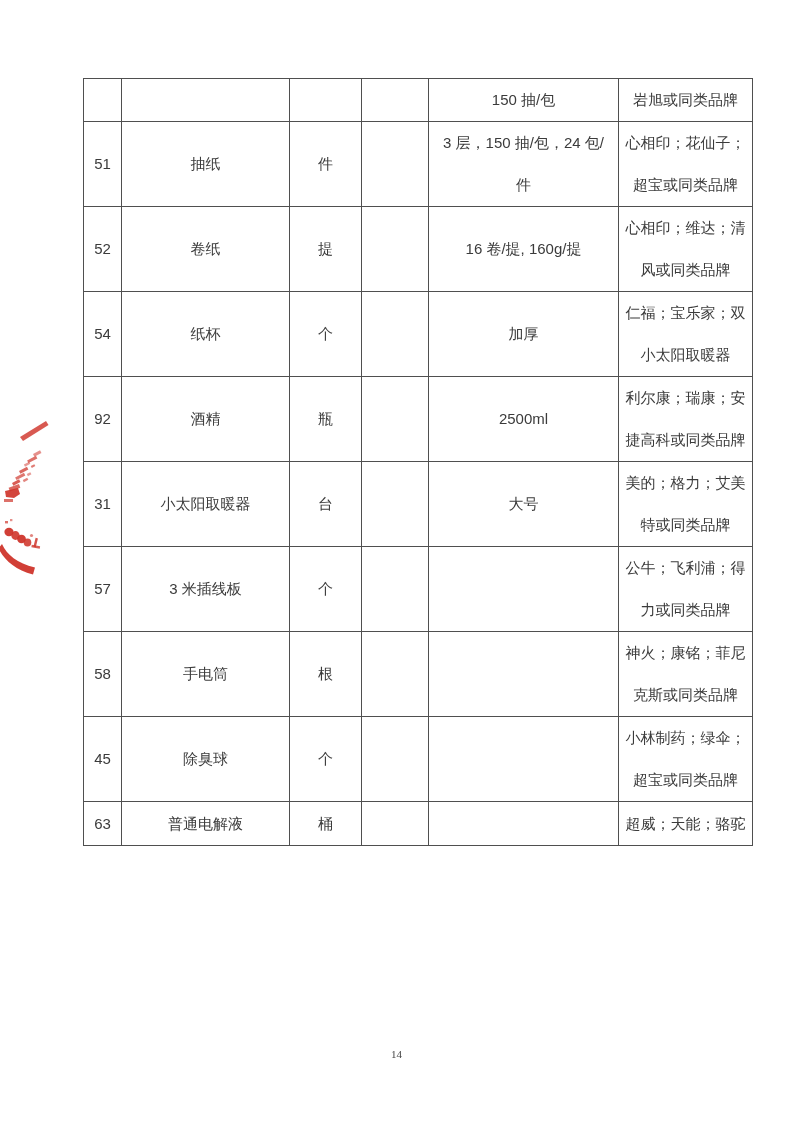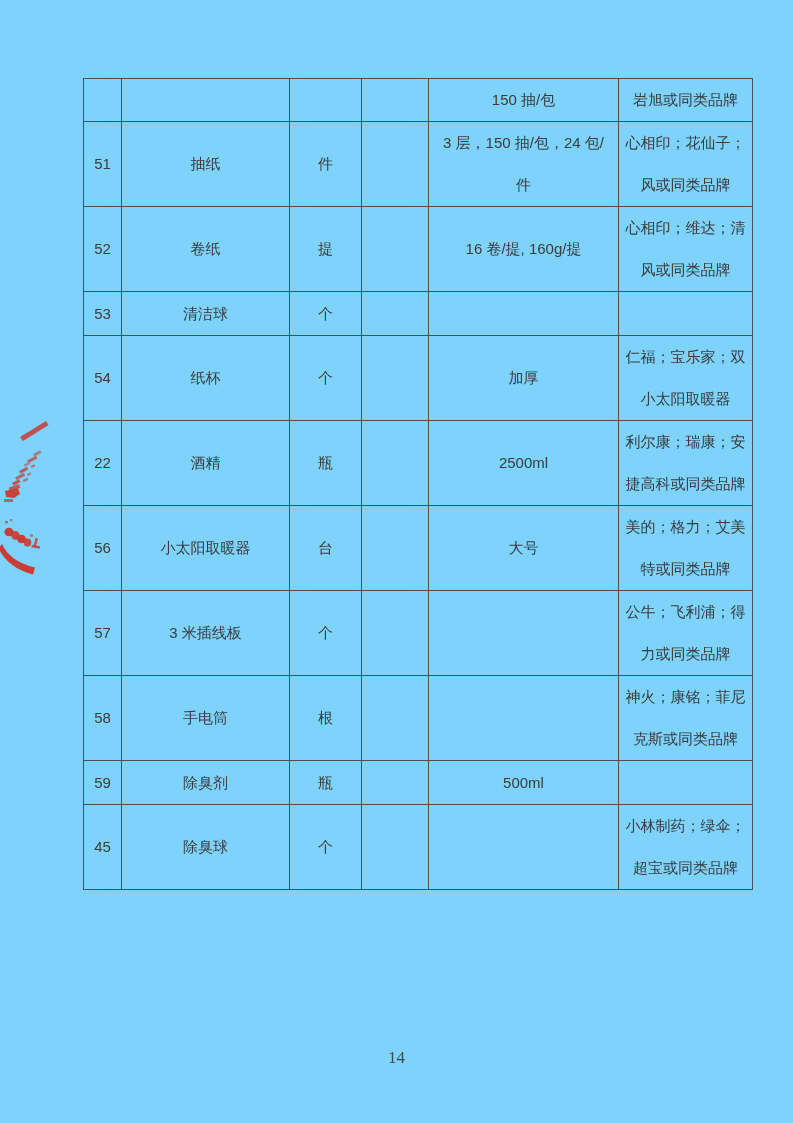--- a/index.html
+++ b/index.html
@@ -1,20 +1,20 @@
 <!DOCTYPE html>
 <html><head>
 <meta charset="utf-8">
 <style>
   html, body { margin: 0; padding: 0; background: #e8e8e8; }
   .page {
     position: relative;
     width: 793px;
     height: 1123px;
-    background: #7dd3fc;
+    background: #ffffff;
     overflow: hidden;
     font-family: "Liberation Sans", "DejaVu Sans", sans-serif;
   }
   table.supplies {
     position: absolute;
     left: 83px;
     top: 78px;
     width: 669px;
     border-collapse: collapse;
     table-layout: fixed;
@@ -39,21 +39,21 @@
   col.c-qty   { width: 67px; }
   col.c-spec  { width: 190px; }
   col.c-brand { width: 134px; }
   .pageno {
     position: absolute;
     top: 1048px;
     left: 0;
     width: 100%;
     text-align: center;
     font-family: "Liberation Serif", "DejaVu Serif", serif;
-    font-size: 17px;
+    font-size: 11px;
     color: #474747;
   }
   .stamp {
     position: absolute;
     left: 0;
     top: 415px;
     width: 56px;
     height: 175px;
     pointer-events: none;
   }
@@ -118,59 +118,51 @@
     <td>岩旭或同类品牌</td>
   </tr>
         <tr class="tall">
     <td>51</td>
     <td>抽纸</td>
     <td>件</td>
     <td></td>
     <td>3 层，150 抽/包，24 包/
 件</td>
     <td>心相印；花仙子；
-风或同类品牌</td>
+超宝或同类品牌</td>
   </tr>
         <tr class="tall">
     <td>52</td>
     <td>卷纸</td>
     <td>提</td>
     <td></td>
     <td>16 卷/提, 160g/提</td>
     <td>心相印；维达；清
 风或同类品牌</td>
   </tr>
-        <tr class="short">
-    <td>53</td>
-    <td>清洁球</td>
-    <td>个</td>
-    <td></td>
-    <td></td>
-    <td></td>
-  </tr>
         <tr class="tall">
     <td>54</td>
     <td>纸杯</td>
     <td>个</td>
     <td></td>
     <td>加厚</td>
     <td>仁福；宝乐家；双
 小太阳取暖器</td>
   </tr>
         <tr class="tall">
-    <td>22</td>
+    <td>92</td>
     <td>酒精</td>
     <td>瓶</td>
     <td></td>
     <td>2500ml</td>
     <td>利尔康；瑞康；安
 捷高科或同类品牌</td>
   </tr>
         <tr class="tall">
-    <td>56</td>
+    <td>31</td>
     <td>小太阳取暖器</td>
     <td>台</td>
     <td></td>
     <td>大号</td>
     <td>美的；格力；艾美
 特或同类品牌</td>
   </tr>
         <tr class="tall">
     <td>57</td>
     <td>3 米插线板</td>
@@ -182,34 +174,34 @@
   </tr>
         <tr class="tall">
     <td>58</td>
     <td>手电筒</td>
     <td>根</td>
     <td></td>
     <td></td>
     <td>神火；康铭；菲尼
 克斯或同类品牌</td>
   </tr>
-        <tr class="short">
-    <td>59</td>
-    <td>除臭剂</td>
-    <td>瓶</td>
-    <td></td>
-    <td>500ml</td>
-    <td></td>
-  </tr>
         <tr class="tall">
     <td>45</td>
     <td>除臭球</td>
     <td>个</td>
     <td></td>
     <td></td>
     <td>小林制药；绿伞；
 超宝或同类品牌</td>
   </tr>
+        <tr class="short">
+    <td>63</td>
+    <td>普通电解液</td>
+    <td>桶</td>
+    <td></td>
+    <td></td>
+    <td>超威；天能；骆驼</td>
+  </tr>
       </tbody>
   </table>
 
   <div class="pageno">14</div>
 </div>
 
 </body></html>

